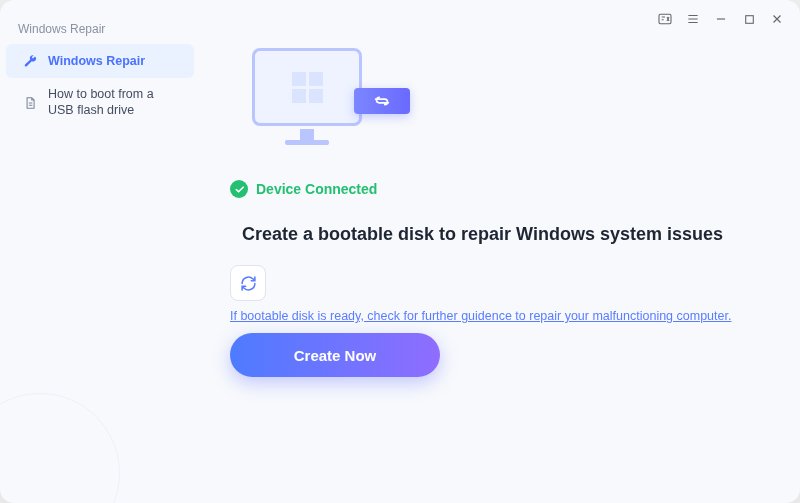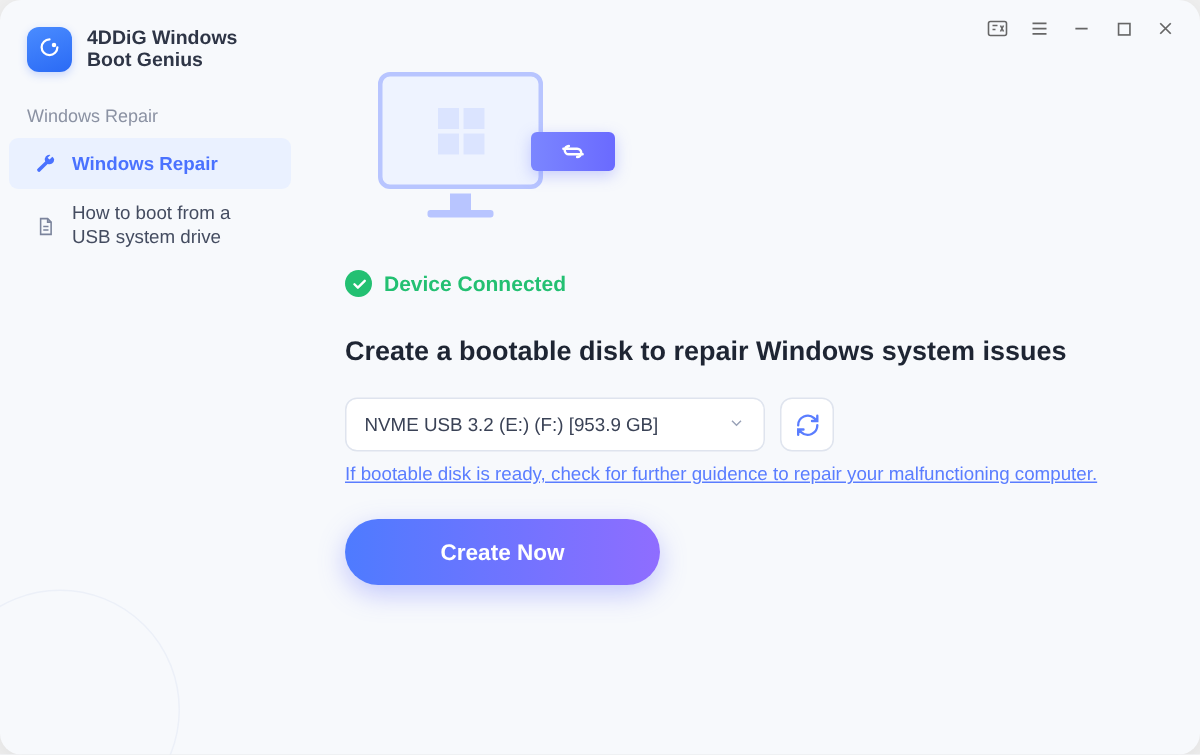--- a/index.html
+++ b/index.html
@@ -20,26 +20,26 @@
     .main { flex: 1; padding: 40px 30px 12px; display: flex; flex-direction: column; align-items: flex-start; }
     .illus { width: 170px; height: 120px; position: relative; margin-top: 4px; }
     .monitor-screen { width: 110px; height: 78px; border: 3px solid #b8c5ff; border-radius: 8px; background: #eef3ff; position: absolute; left: 22px; top: 4px; display: flex; align-items: center; justify-content: center; }
     .monitor-stand { position: absolute; width: 14px; height: 12px; background: #b8c5ff; left: 70px; top: 85px; }
     .monitor-base { position: absolute; width: 44px; height: 5px; background: #b8c5ff; border-radius: 2px; left: 55px; top: 96px; }
     .usb-tag { position: absolute; right: -10px; top: 44px; width: 56px; height: 26px; background: linear-gradient(90deg,#7b86ff,#6a6aff); border-radius: 4px; display: flex; align-items: center; justify-content: center; box-shadow: 0 3px 10px rgba(110,120,255,.35); }
     .win-grid { display: grid; grid-template-columns: 14px 14px; grid-template-rows: 14px 14px; gap: 3px; opacity: .55; }
     .win-grid div { background: #cdd9ff; }
     .status-row { display: flex; align-items: center; gap: 8px; margin-top: 16px; color: #23c072; font-weight: 600; font-size: 14px; }
     .check-badge { width: 18px; height: 18px; background: #23c072; border-radius: 50%; display: flex; align-items: center; justify-content: center; }
-    .headline { font-size: 18px; font-weight: 700; color: #1e2533; margin-top: 26px; text-align: center; }
+    .headline { font-size: 18px; font-weight: 700; color: #1e2533; margin-top: 26px; text-align: center; margin-left: 12px; }
     .select-row { display: flex; align-items: center; gap: 10px; margin-top: 20px; }
     .dropdown { width: 280px; height: 36px; border: 1px solid #dfe4ee; border-radius: 8px; background: #fff; display: flex; align-items: center; justify-content: space-between; padding: 0 12px; font-size: 12.5px; color: #3a4256; cursor: pointer; }
     .refresh-btn { width: 36px; height: 36px; border: 1px solid #dfe4ee; border-radius: 8px; background: #fff; display: flex; align-items: center; justify-content: center; cursor: pointer; color: #5a7dff; }
     .hint-link { font-size: 12.5px; color: #5a7dff; text-decoration: underline; margin-top: 8px; cursor: pointer; text-align: center; }
-    .cta { margin-top: 23px; width: 210px; height: 44px; border-radius: 22px; background: linear-gradient(90deg,#4e7bff,#8f6dff); color: #fff; font-size: 15px; font-weight: 600; display: flex; align-items: center; justify-content: center; cursor: pointer; border: none; box-shadow: 0 6px 18px rgba(100,110,255,.35); }
+    .cta { margin-top: 10px; width: 210px; height: 44px; border-radius: 22px; background: linear-gradient(90deg,#4e7bff,#8f6dff); color: #fff; font-size: 15px; font-weight: 600; display: flex; align-items: center; justify-content: center; cursor: pointer; border: none; box-shadow: 0 6px 18px rgba(100,110,255,.35); }
     .help-pill { margin-top: auto; margin-bottom: 12px; display: flex; align-items: center; gap: 8px; padding: 7px 16px; border: 1px solid #dce7ff; border-radius: 18px; color: #5a7dff; font-size: 12.5px; cursor: pointer; background: #fff; }
     .deco-circle { position: absolute; left: -40px; bottom: -50px; width: 160px; height: 160px; border-radius: 50%; border: 1px solid rgba(120,140,200,.08); }
   </style>
 </head>
 <body>
 
 <div class="window">
 
   <div class="titlebar">
     <div class="ticon">
@@ -66,53 +66,41 @@
     <div class="ticon">
       <svg width="14" height="14" viewBox="0 0 24 24" stroke="currentColor" stroke-width="2">
           <path d="M6 6l12 12M18 6L6 18"></path>
         </svg>
     </div>
   </div>
 
   <div class="body">
 
     <div class="sidebar">
-      <div class="logo-row">
-        <div class="logo-badge">
-          <svg width="18" height="18" viewBox="0 0 24 24" fill="#fff">
-              <path d="M12 2a8 8 0 108 8 1 1 0 00-2 0 6 6 0 11-6-6 1 1 0 000-2z"></path>
-              <circle cx="16" cy="8" r="2" fill="#fff"></circle>
-            </svg>
-        </div>
-        <div class="logo-text">
-          <div>4DDiG Windows</div>
-          <div>Boot Genius</div>
-        </div>
-      </div>
 
       <div class="section-label">Windows Repair</div>
 
       <div class="nav-item active">
         <span class="nicon">
           <svg width="15" height="15" viewBox="0 0 24 24" fill="#4a72ff">
               <path d="M21 7a5 5 0 01-7 4.6L6.4 19.2a2 2 0 11-2.8-2.8L11.4 9A5 5 0 0117 2l-3 3 2 2 3-3a5 5 0 012 3z"></path>
             </svg>
         </span>
         <span>Windows Repair</span>
       </div>
 
       <div class="nav-item">
         <span class="nicon">
           <svg width="14" height="14" viewBox="0 0 24 24" fill="none" stroke="#7b849c" stroke-width="1.8">
               <path d="M7 3h8l4 4v14H7z"></path>
               <path d="M15 3v4h4"></path>
               <path d="M10 12h6M10 16h6"></path>
             </svg>
         </span>
-        <span class="nav-sub">How to boot from a USB system drive</span>
+        <span class="nav-sub">How to boot from a USB flash drive</span>
       </div>
 
       <div class="deco-circle"></div>
     </div>
 
     <div class="main">
 
       <div class="illus">
         <div class="monitor-screen">
           <div class="win-grid">
@@ -136,28 +124,20 @@
           <svg width="11" height="11" viewBox="0 0 24 24" fill="none" stroke="#fff" stroke-width="3.5" stroke-linecap="round" stroke-linejoin="round">
               <path d="M5 12l5 5L20 7"></path>
             </svg>
         </span>
         <span>Device Connected</span>
       </div>
 
       <div class="headline">Create a bootable disk to repair Windows system issues</div>
 
       <div class="select-row">
-        <div class="dropdown">
-          <span>NVME USB 3.2 (E:) (F:) [953.9 GB]</span>
-          <span>
-            <svg width="12" height="12" viewBox="0 0 24 24" fill="none" stroke="#9aa3b8" stroke-width="2">
-                <path d="M6 9l6 6 6-6"></path>
-              </svg>
-          </span>
-        </div>
         <div class="refresh-btn">
           <svg width="17" height="17" viewBox="0 0 24 24" fill="none" stroke="currentColor" stroke-width="2.2" stroke-linecap="round">
               <path d="M3 12a9 9 0 0115-6.7L21 8M21 3v5h-5"></path>
               <path d="M21 12a9 9 0 01-15 6.7L3 16M3 21v-5h5"></path>
             </svg>
         </div>
       </div>
 
       <div class="hint-link">If bootable disk is ready, check for further guidence to repair your malfunctioning computer.</div>
 

